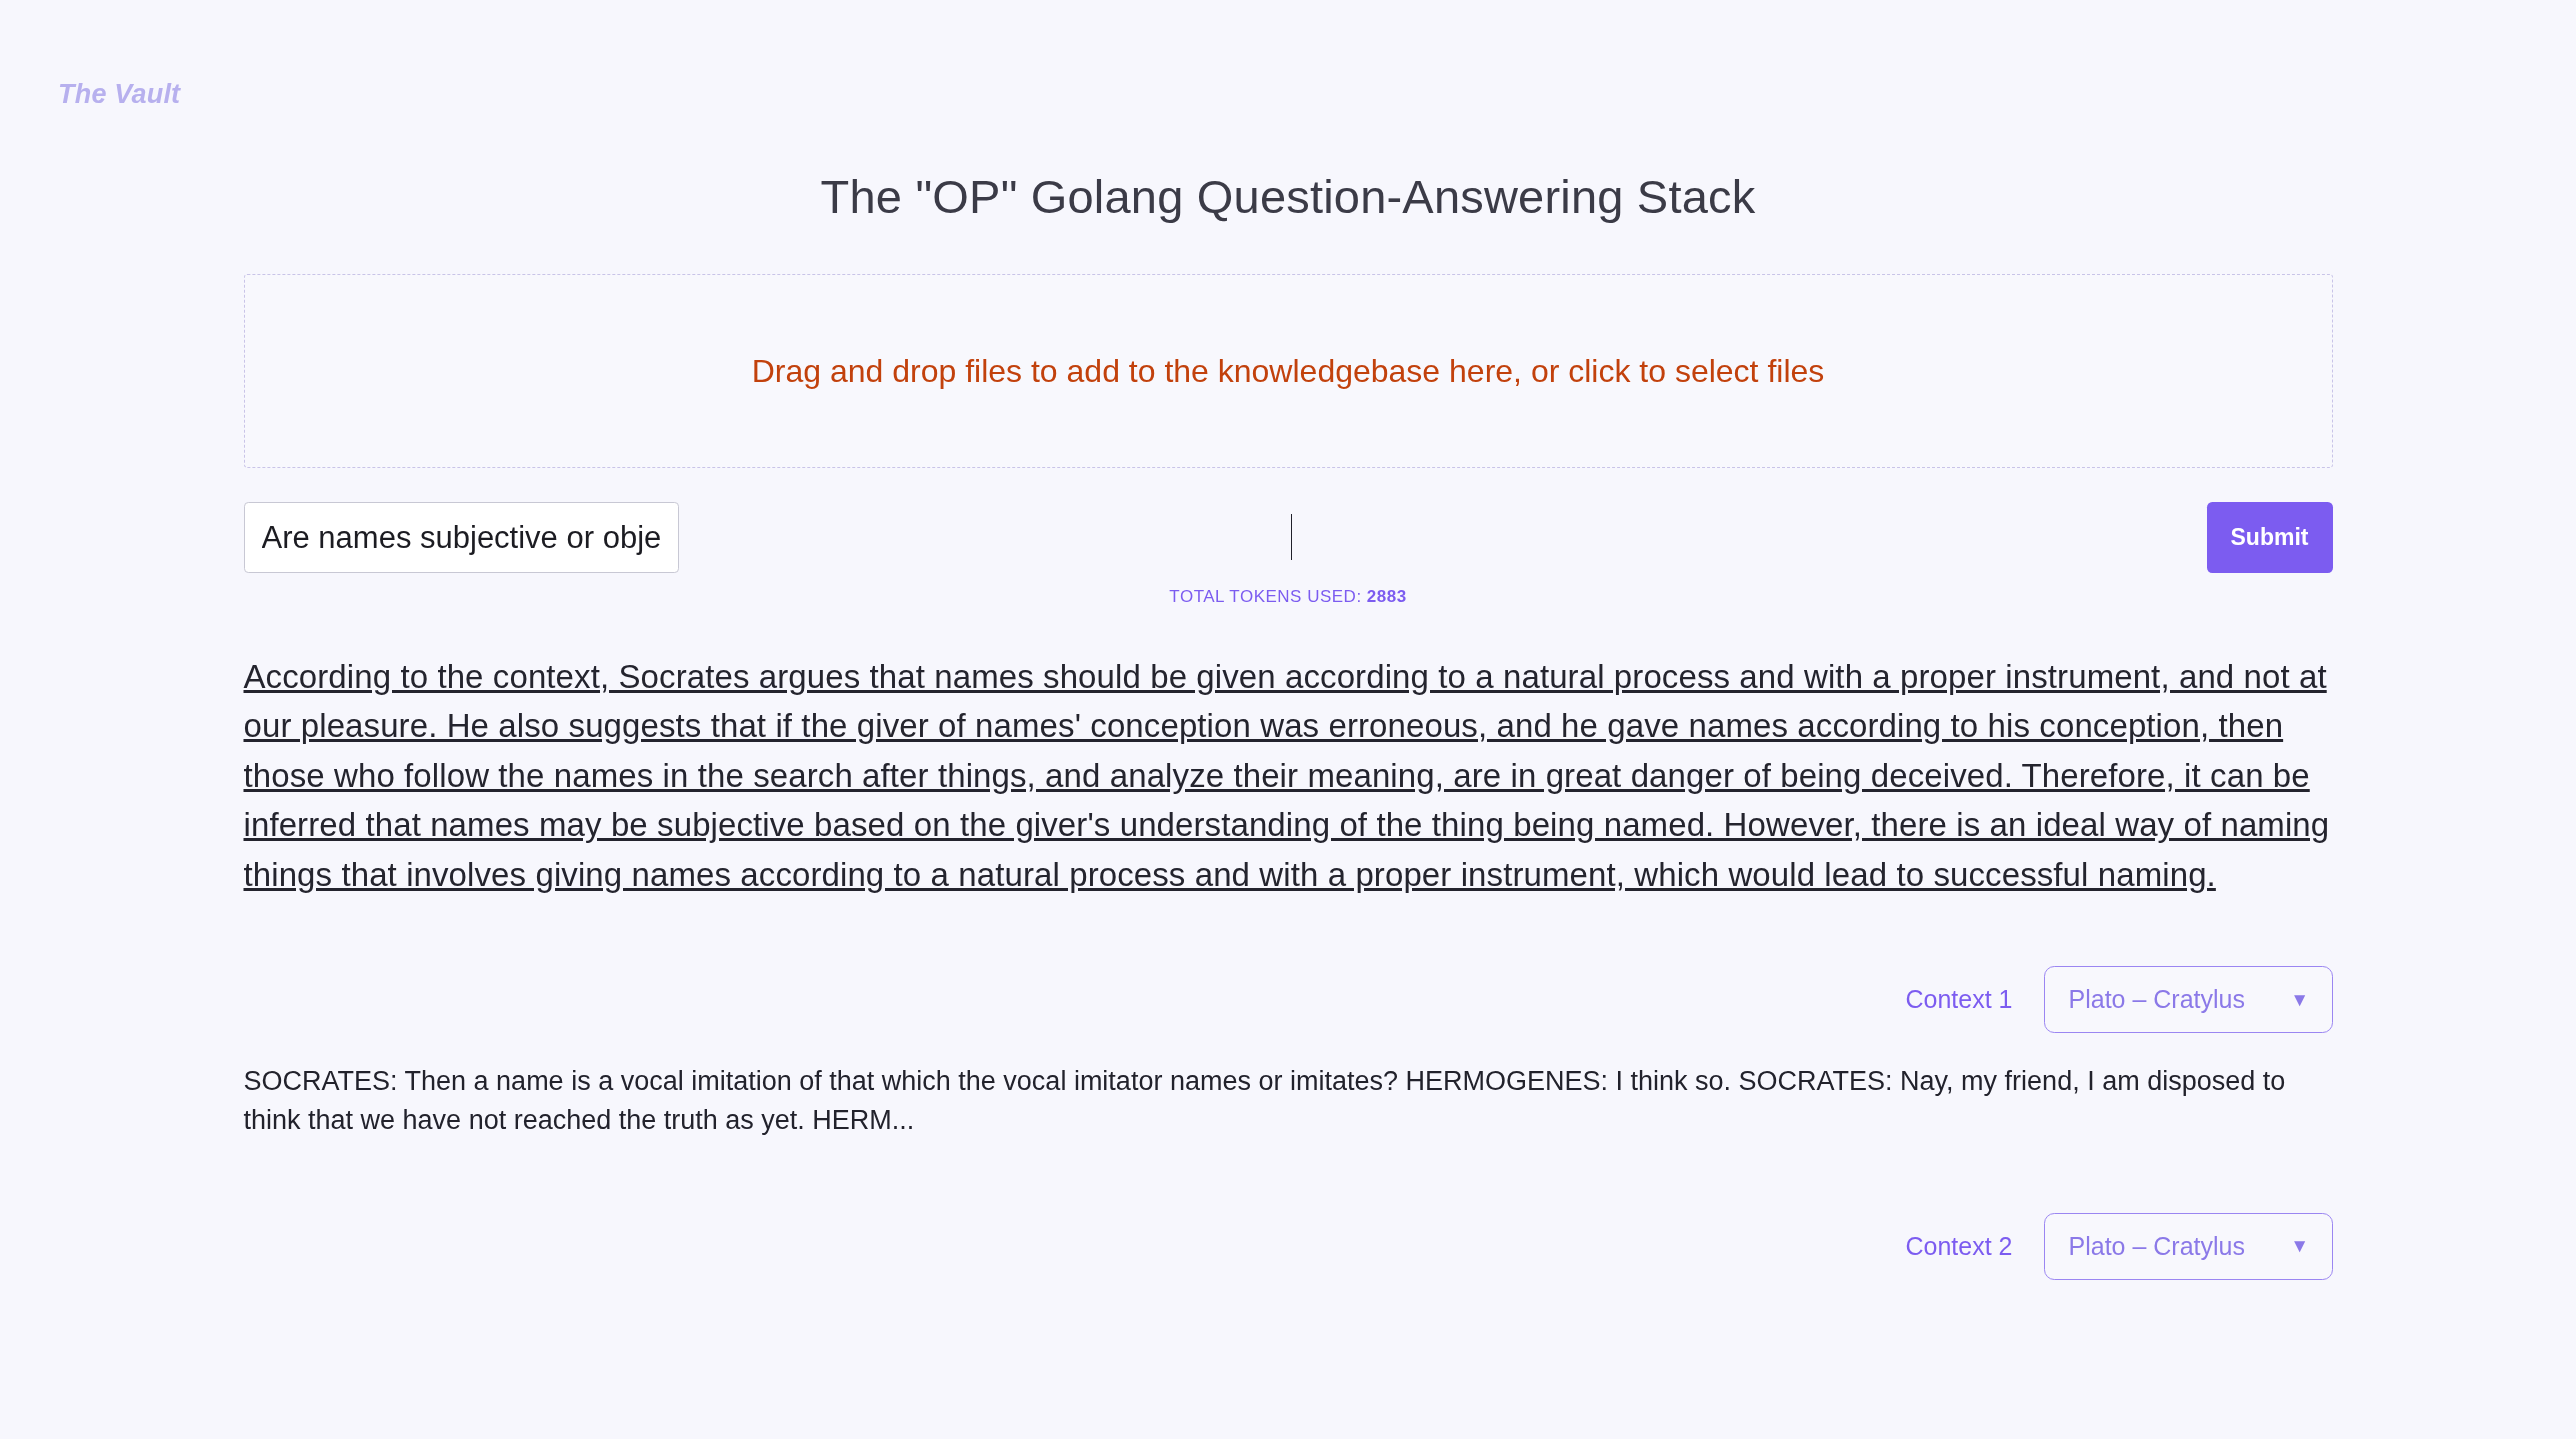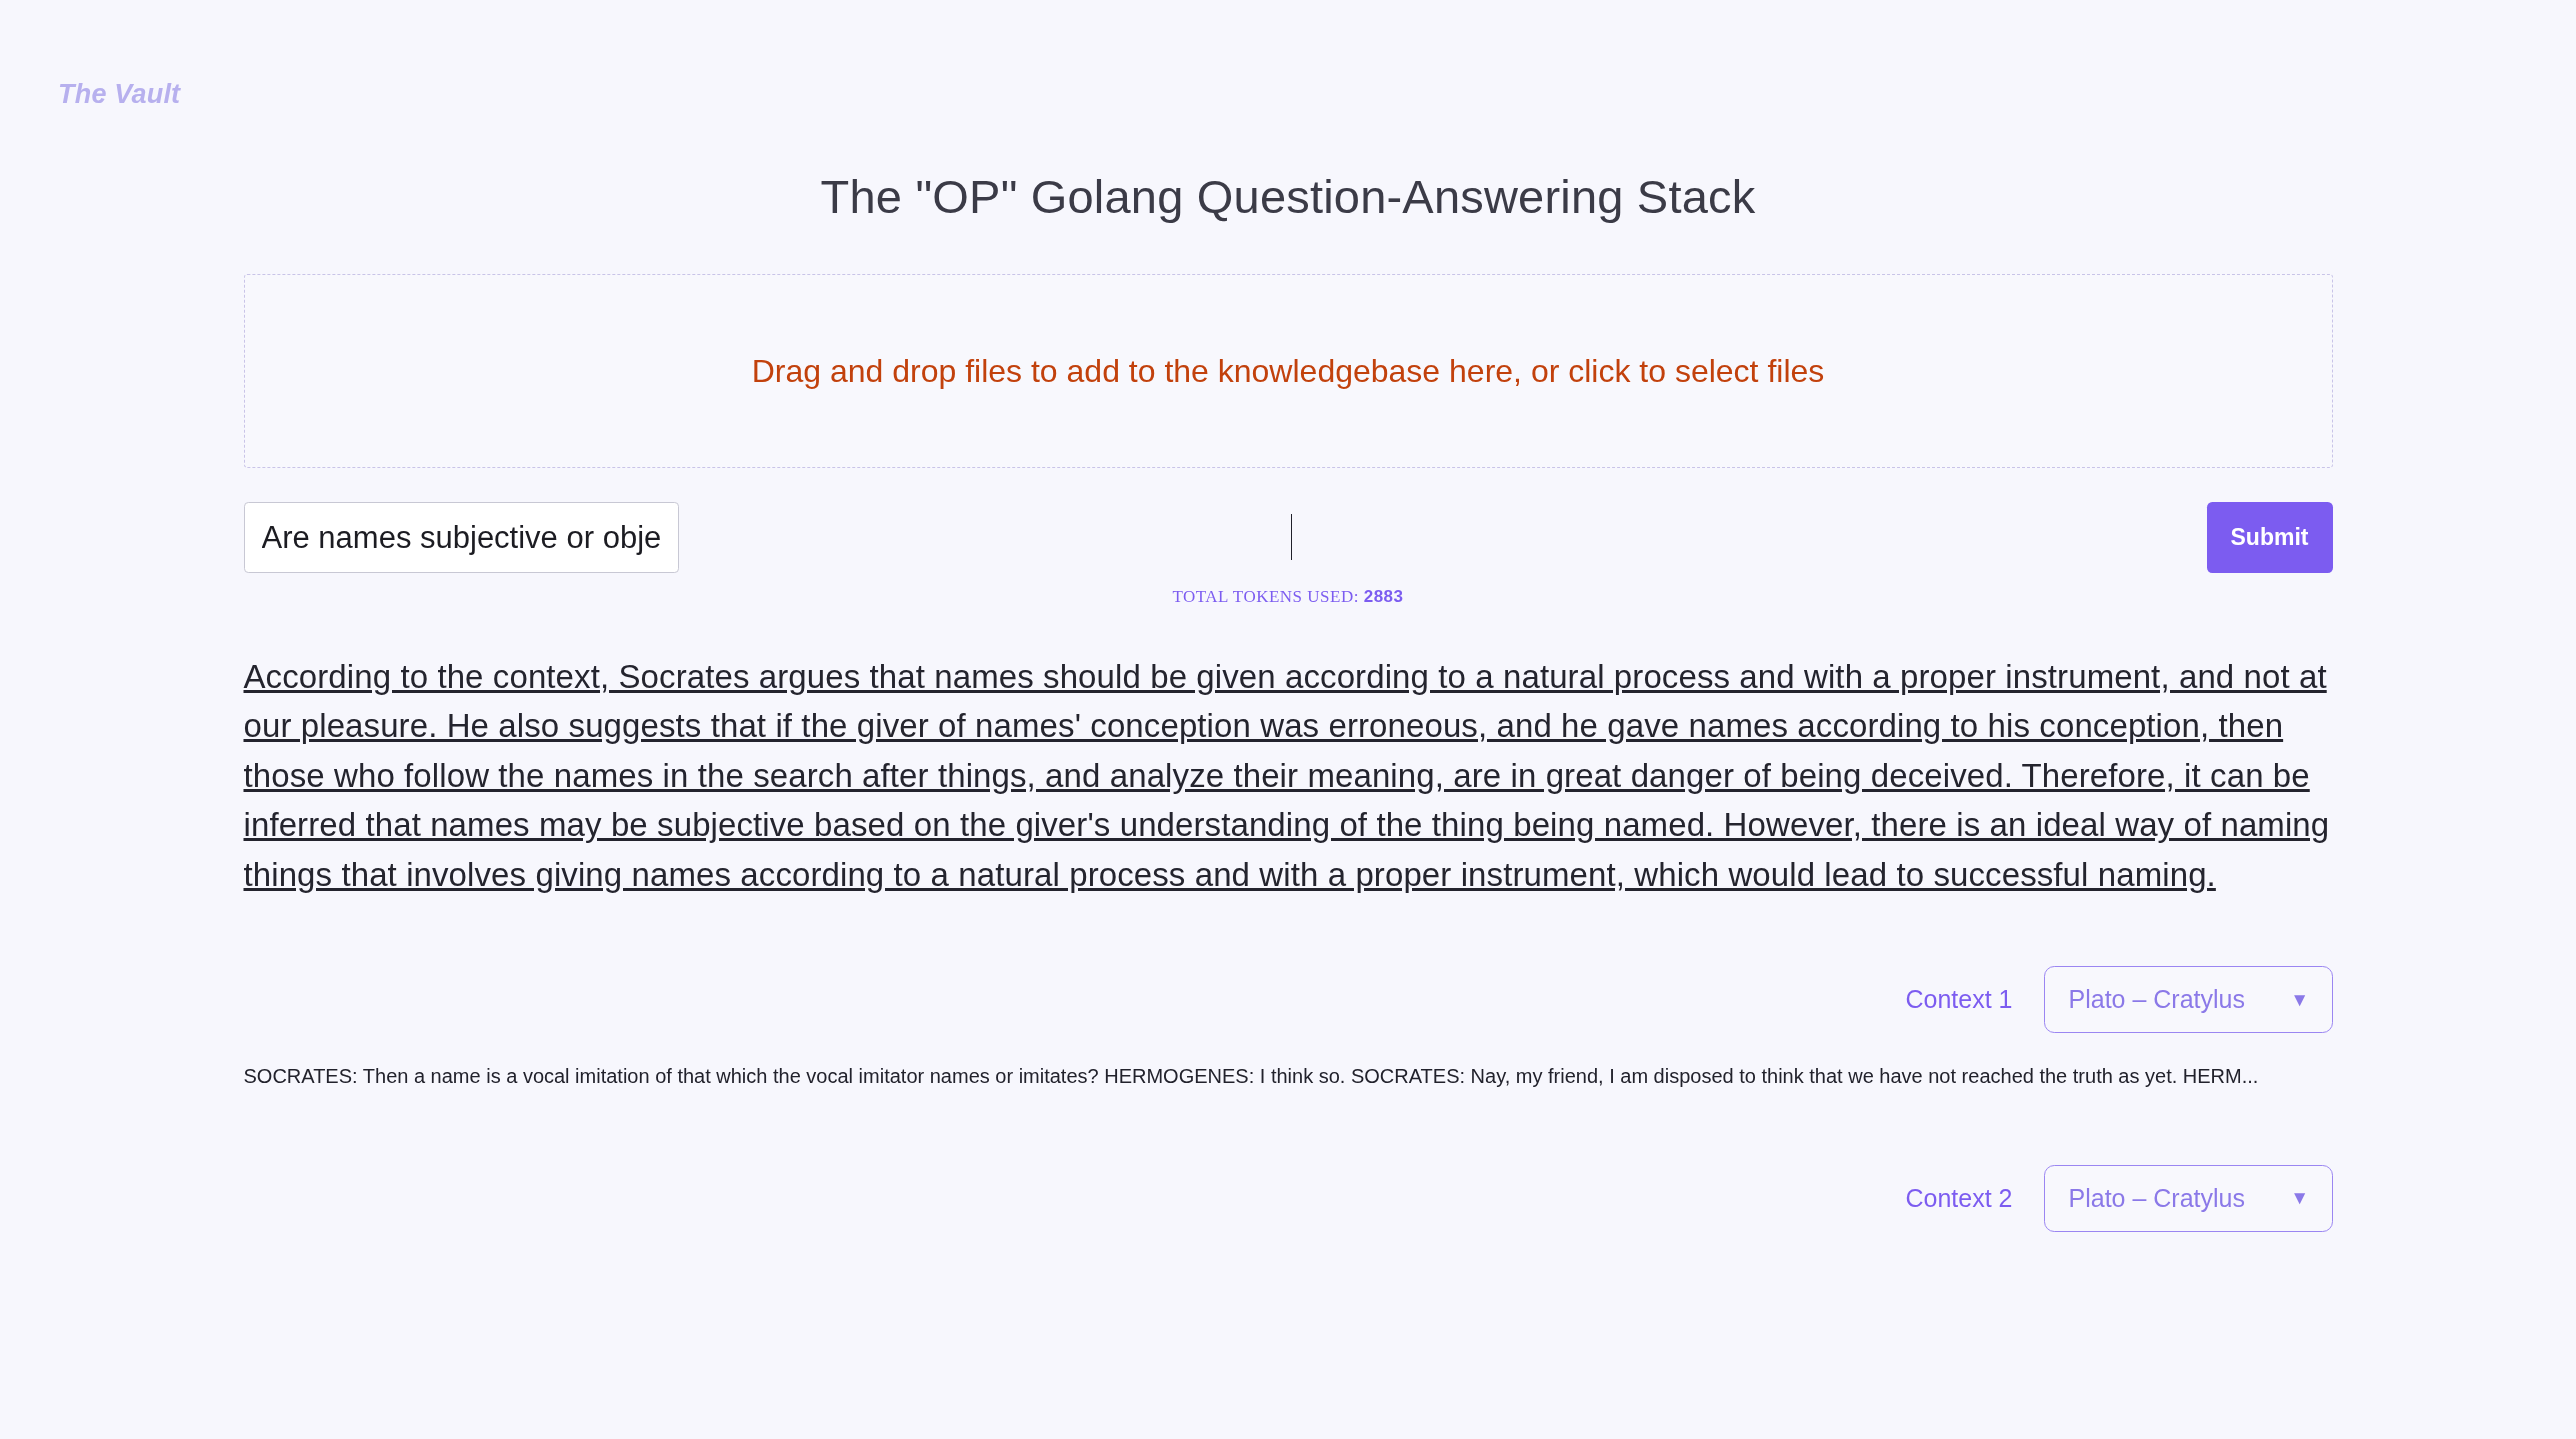--- a/index.html
+++ b/index.html
@@ -100,21 +100,20 @@
   .token-line {
     text-align: center;
     margin-top: 13.8px;
     font-size: 17px;
     letter-spacing: 0.5px;
     color: #7c5cf0;
     font-weight: bold;
   }
   .token-line .label {
     font-weight: normal;
-    font-family: Liberation Serif, serif;
   }
   .answer {
     margin-top: 45px;
     font-size: 33px;
     line-height: 1.5;
     color: #24242e;
     letter-spacing: 0.1px;
     text-decoration: underline;
   }
   .context-block {
@@ -147,21 +146,21 @@
     font-size: 25px;
     color: #8b79e8;
   }
   .caret-down {
     font-size: 19px;
     color: #8b79e8;
     margin-left: 22.4px;
   }
   .context-snippet {
     margin-top: 29px;
-    font-size: 20px;
+    font-size: 27px;
     line-height: 1.42;
     color: #22222c;
     max-width: 2055px;
   }
   .context-block.second {
     margin-top: 74px;
   }
 </style>
 </head>
 <body>

